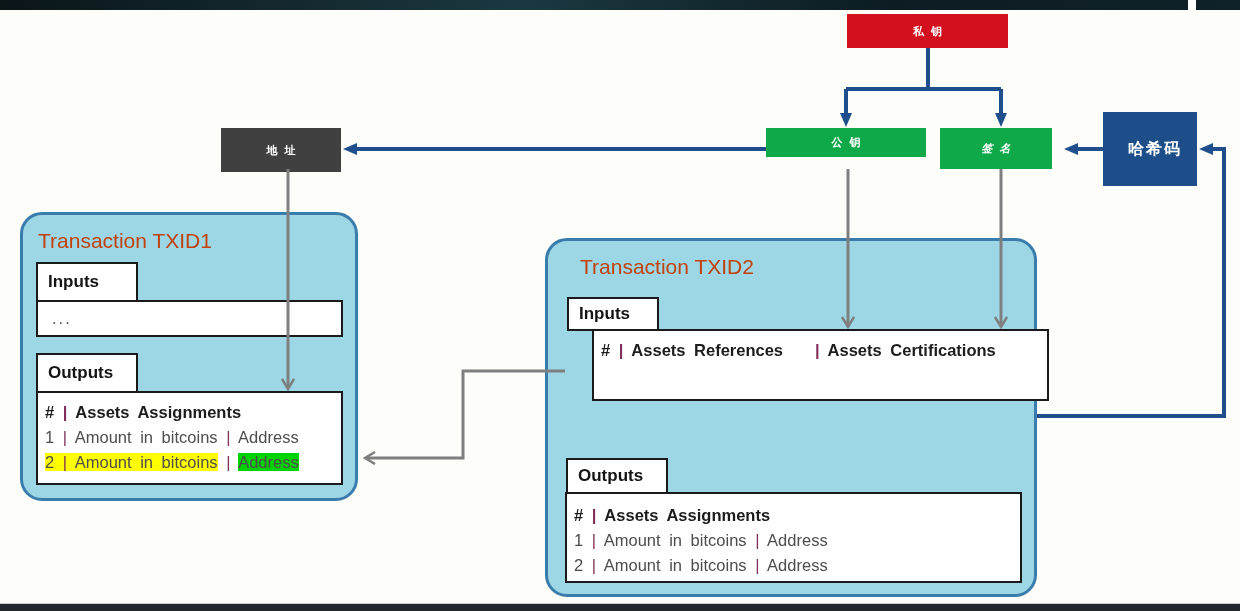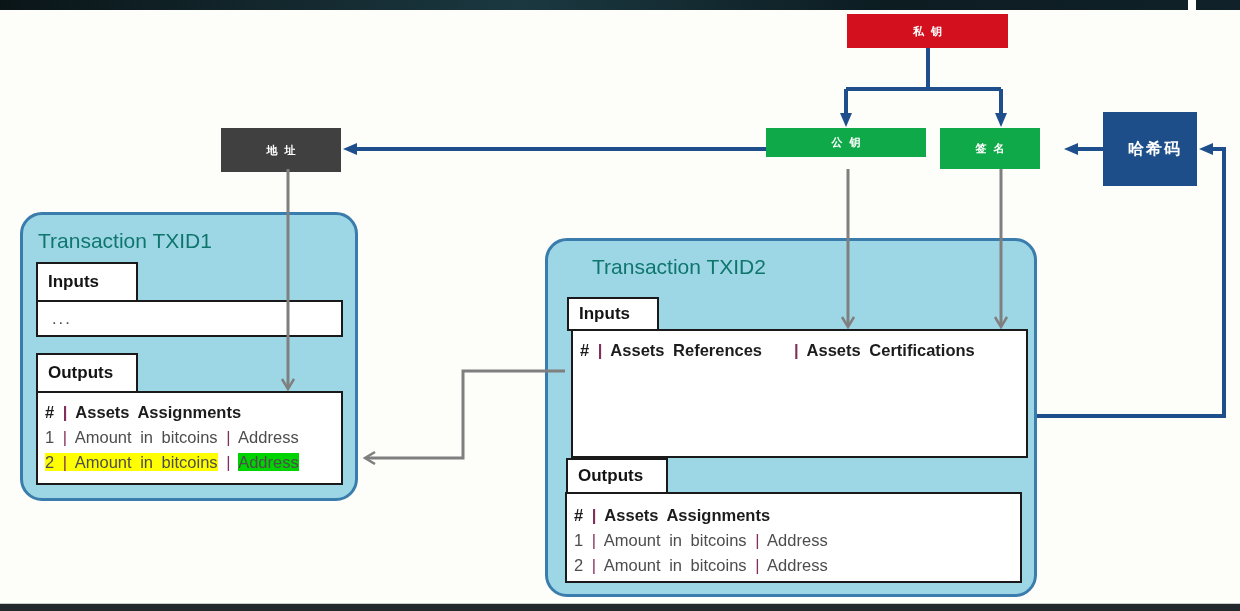--- a/index.html
+++ b/index.html
@@ -11,21 +11,21 @@
   .top-bar-gap{position:absolute;left:1188px;top:0;width:8px;height:10px;background:#ffffff;}
   .bottom-bar{position:absolute;left:0;top:603px;width:1240px;height:8px;background:#22282c;
               border-top:1px solid #c9cecd;box-sizing:border-box;}
   
   .kbox{position:absolute;display:flex;align-items:center;justify-content:center;
         color:#ffffff;font-weight:bold;font-size:11px;letter-spacing:7px;padding-left:7px;
         box-sizing:border-box;}
   
   .card{position:absolute;background:#9dd7e5;border:3px solid #3a7dad;border-radius:22px;
         box-sizing:border-box;z-index:1;}
-  .card-title{position:absolute;font-size:21px;color:#0f766e;z-index:2;}
+  .card-title{position:absolute;font-size:21px;color:#c2410c;z-index:2;}
   .tab{position:absolute;background:#ffffff;border:2px solid #1a1a1a;box-sizing:border-box;
        display:flex;align-items:center;padding-left:10px;font-weight:bold;font-size:17px;
        color:#141414;z-index:2;}
   .ttable{position:absolute;background:#ffffff;border:2px solid #1a1a1a;box-sizing:border-box;
           font-size:16.5px;color:#4d4d4d;word-spacing:4px;z-index:2;overflow:hidden;}
   .trow{white-space:pre;}
   .lh25 .trow{line-height:25px;}
   .lh23 .trow{line-height:23px;}
   .pad1{padding:7px 0 0 7px;}
   .pad2{padding:8px 0 0 7px;}
@@ -43,41 +43,41 @@
 </head>
 <body>
 
 <div class="stage">
 
   <div class="top-bar"></div>
   <div class="top-bar-gap"></div>
 
   <div class="kbox" style="left: 847px; top: 14px; width: 161px; height: 34px; background: rgb(210, 16, 30);">私钥</div>
   <div class="kbox" style="left: 766px; top: 128px; width: 160px; height: 29px; background: rgb(15, 169, 74);">公钥</div>
-  <div class="kbox" style="left: 940px; top: 128px; width: 100px; height: 41px; background: rgb(15, 169, 74);">签名</div>
+  <div class="kbox" style="left: 940px; top: 128px; width: 112px; height: 41px; background: rgb(15, 169, 74); font-style: italic;">签名</div>
   <div class="kbox" style="left: 221px; top: 128px; width: 120px; height: 44px; background: #404040;">地址</div>
   <div class="kbox" style="left: 1103px; top: 112px; width: 94px; height: 74px; font-size: 16px; letter-spacing: 2px; padding-left: 10px; background: rgb(29, 78, 137);">哈希码</div>
 
   <div class="card" style="left:20px;top:212px;width:338px;height:289px;"></div>
   <div class="card-title" style="left:38px;top:229px;">Transaction TXID1</div>
   <div class="tab" style="left:36px;top:262px;width:102px;height:40px;">Inputs</div>
   <div class="inrow1" style="left:36px;top:300px;width:307px;height:37px;">
     <span class="dots">...</span>
   </div>
   <div class="tab" style="left:36px;top:353px;width:102px;height:40px;">Outputs</div>
   <div class="ttable lh25 pad1" style="left:36px;top:391px;width:307px;height:94px;">
       <div class="trow"><span><span class="b"># </span><span class="pipe b">| </span><span class="b">Assets Assignments</span></span></div>
       <div class="trow"><span><span>1 </span><span class="pipe">| </span><span>Amount in bitcoins </span><span class="pipe">| </span><span>Address</span></span></div>
       <div class="trow"><span><span class="hl-y">2 </span><span class="pipe hl-y">| </span><span class="hl-y">Amount in bitcoins</span><span> </span><span class="pipe">| </span><span class="hl-g">Address</span></span></div>
     </div>
 
   <div class="card" style="left:545px;top:238px;width:492px;height:359px;"></div>
-  <div class="card-title" style="left:592px;top:255px;text-align:center;">Transaction TXID2</div>
+  <div class="card-title" style="left:580px;top:255px;text-align:center;">Transaction TXID2</div>
   <div class="tab" style="left:567px;top:297px;width:92px;height:34px;">Inputs</div>
-  <div class="ttable lh23 pad2" style="left:571px;top:329px;width:457px;height:129px;">
+  <div class="ttable lh23 pad2" style="left:592px;top:329px;width:457px;height:72px;">
       <div class="trow"><span class="colL"><span class="b"># </span><span class="pipe b">| </span><span class="b">Assets References</span></span><span><span class="pipe b">| </span><span class="b">Assets Certifications</span></span></div>
     </div>
   <div class="tab" style="left:566px;top:458px;width:102px;height:36px;">Outputs</div>
   <div class="ttable lh25 pad3" style="left:565px;top:492px;width:457px;height:91px;">
       <div class="trow"><span><span class="b"># </span><span class="pipe b">| </span><span class="b">Assets Assignments</span></span></div>
       <div class="trow"><span><span>1 </span><span class="pipe">| </span><span>Amount in bitcoins </span><span class="pipe">| </span><span>Address</span></span></div>
       <div class="trow"><span><span>2 </span><span class="pipe">| </span><span>Amount in bitcoins </span><span class="pipe">| </span><span>Address</span></span></div>
     </div>
 
   <svg class="connectors" width="1240" height="611" viewBox="0 0 1240 611">

